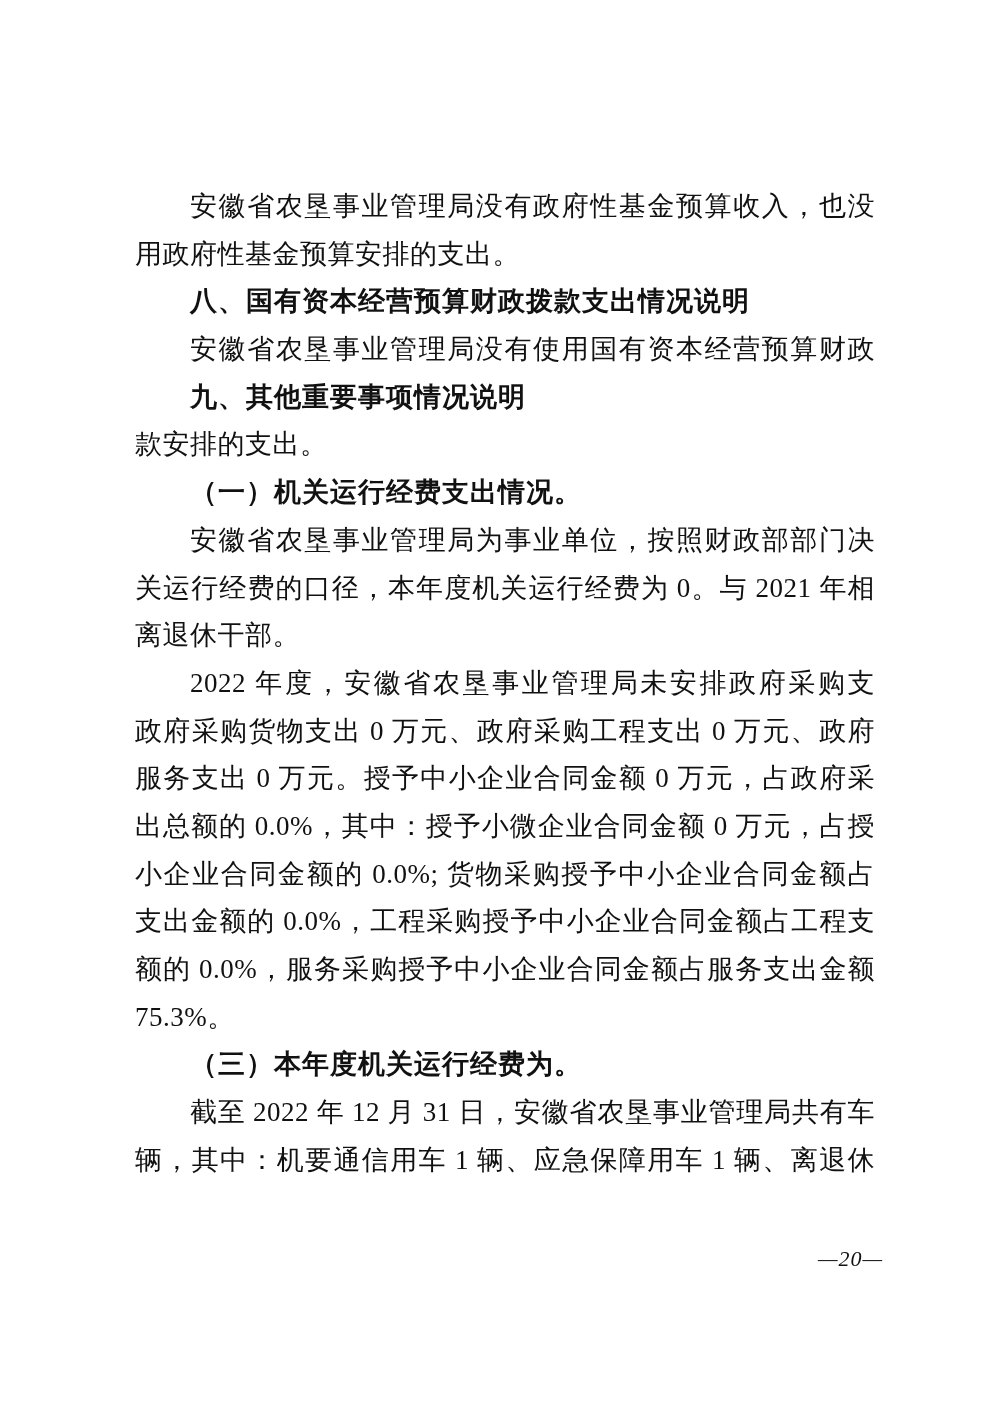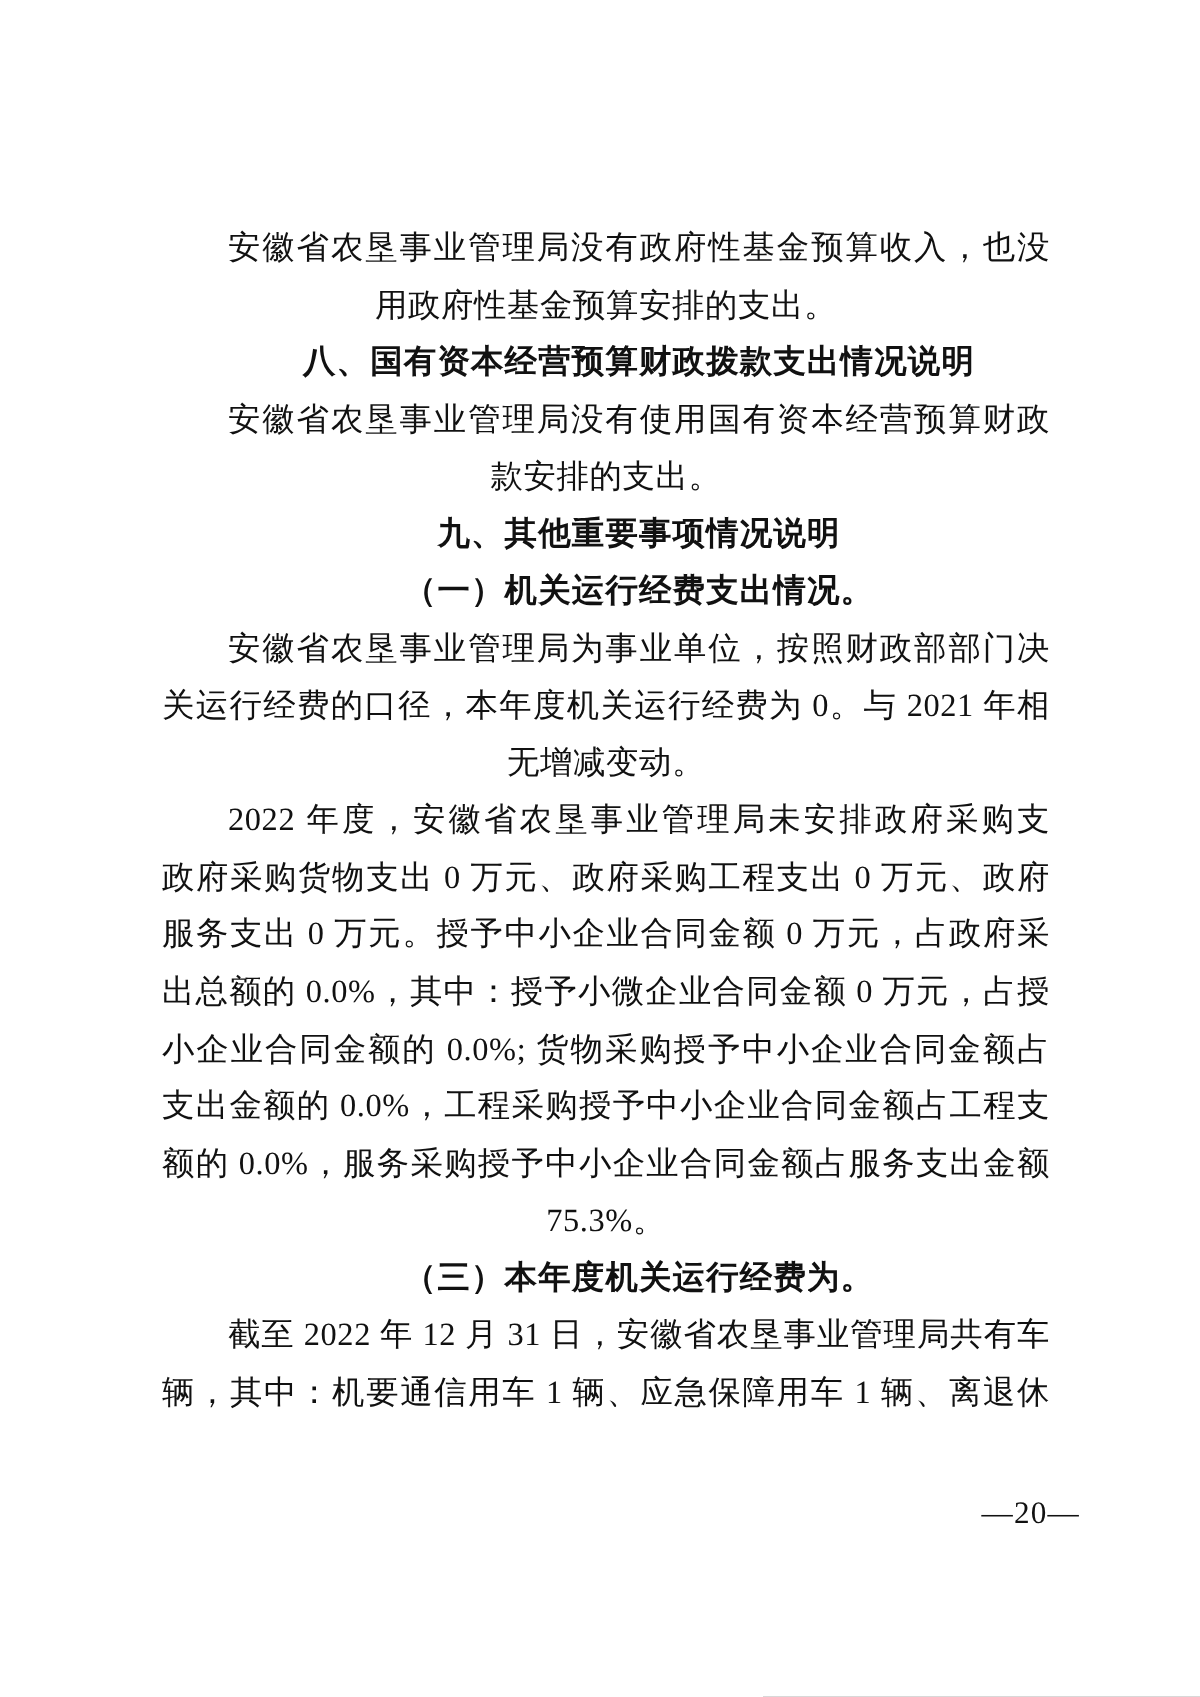--- a/index.html
+++ b/index.html
@@ -22,68 +22,69 @@
     left: 135px;
     top: 183px;
     width: 740px;
   }
   .line {
     height: 47.7px;
     line-height: 47.7px;
     font-size: 27px;
     white-space: nowrap;
     overflow: hidden;
-    text-align: center;
+    text-align: left;
     letter-spacing: 0.5px;
   }
   .line.fill {
     white-space: normal;
     text-align: justify;
     text-align-last: justify;
   }
   .line.indent {
     text-indent: 55px;
   }
   .line.heading {
     font-family: Liberation Serif, serif;
     font-weight: bold;
     letter-spacing: 1px;
   }
   .page-number {
     position: absolute;
     left: 818px;
     top: 1246px;
-    font-size: 26px;
+    font-size: 22px;
     letter-spacing: 1px;
     font-family: "Liberation Serif", "DejaVu Serif", serif;
     color: #111111;
+    font-style: italic;
   }
 </style>
 </head>
 <body>
 
 <div class="page">
 
   <div class="doc-body">
 
     <div class="line indent fill">安徽省农垦事业管理局没有政府性基金预算收入，也没有使</div>
     <div class="line">用政府性基金预算安排的支出。</div>
 
     <div class="line heading indent">八、国有资本经营预算财政拨款支出情况说明</div>
 
     <div class="line indent fill">安徽省农垦事业管理局没有使用国有资本经营预算财政拨</div>
+    <div class="line heading indent">九、其他重要事项情况说明</div>
+
     <div class="line">款安排的支出。</div>
-
-    <div class="line heading indent">九、其他重要事项情况说明</div>
 
     <div class="line heading indent">（一）机关运行经费支出情况。</div>
 
     <div class="line indent fill">安徽省农垦事业管理局为事业单位，按照财政部部门决算机</div>
     <div class="line fill">关运行经费的口径，本年度机关运行经费为 0。与 2021 年相比，</div>
-    <div class="line">无增减变动。</div>
+    <div class="line">离退休干部。</div>
 
 
     <div class="line indent fill">2022 年度，安徽省农垦事业管理局未安排政府采购支出，故</div>
     <div class="line fill">政府采购货物支出 0 万元、政府采购工程支出 0 万元、政府采购</div>
     <div class="line fill">服务支出 0 万元。授予中小企业合同金额 0 万元，占政府采购支</div>
     <div class="line fill">出总额的 0.0%，其中：授予小微企业合同金额 0 万元，占授予中</div>
     <div class="line fill">小企业合同金额的 0.0%; 货物采购授予中小企业合同金额占货物</div>
     <div class="line fill">支出金额的 0.0%，工程采购授予中小企业合同金额占工程支出金</div>
     <div class="line fill">额的 0.0%，服务采购授予中小企业合同金额占服务支出金额的</div>
     <div class="line">75.3%。</div>

